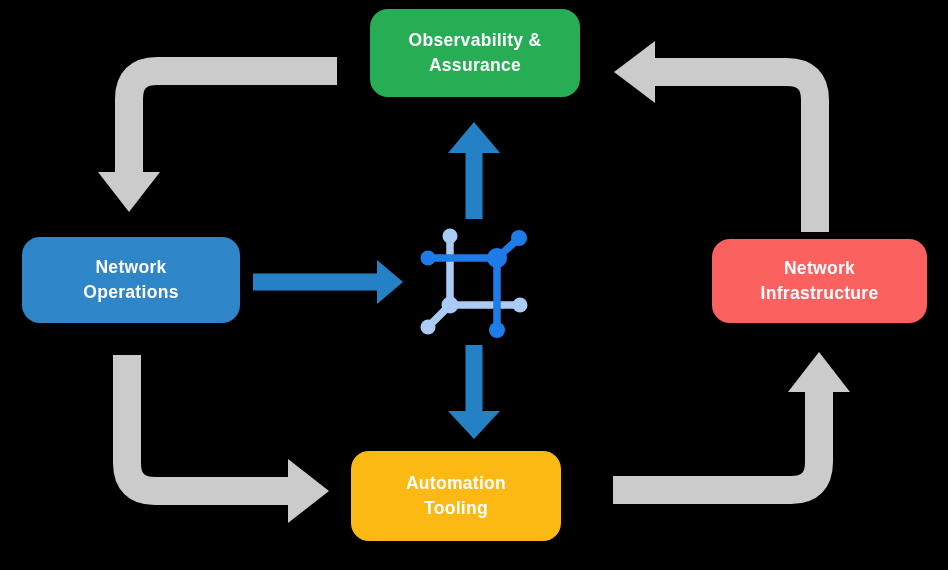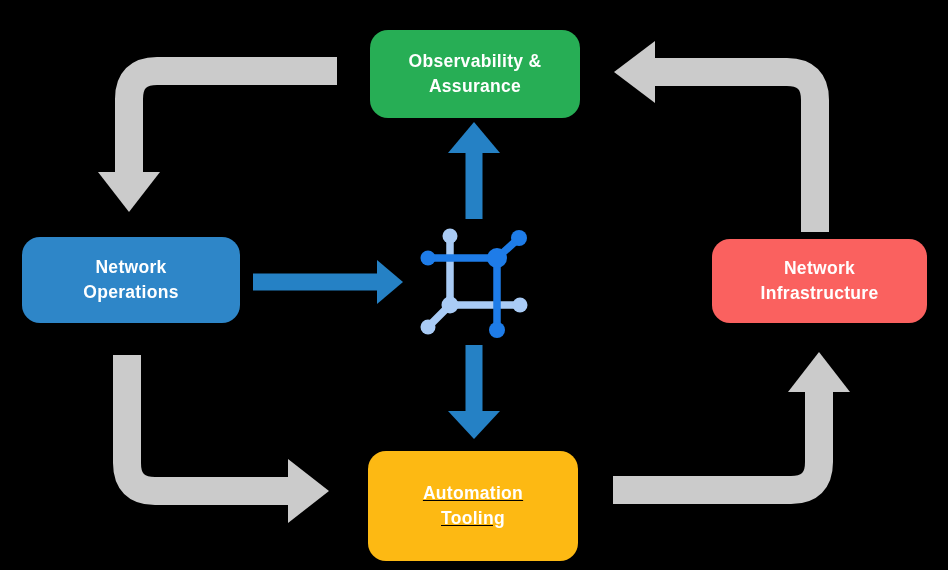--- a/index.html
+++ b/index.html
@@ -25,24 +25,24 @@
   }
   .node-label {
     color: #ffffff;
     font-size: 17.5px;
     font-weight: 600;
     line-height: 1.42;
     letter-spacing: 0.3px;
     text-align: center;
     white-space: pre-line;
   }
-  .node-observability { left: 370px; top: 30px;  width: 210px; height: 88px; }
+  .node-observability { left: 370px; top: 9px;  width: 210px; height: 88px; }
   .node-netops        { left: 22px;  top: 237px; width: 218px; height: 86px; }
   .node-netinfra      { left: 712px; top: 239px; width: 215px; height: 84px; }
-  .node-automation    { left: 368px; top: 451px; width: 210px; height: 110px; text-decoration: underline; }
+  .node-automation    { left: 351px; top: 451px; width: 210px; height: 90px; }
   .center-icon {
     position: absolute;
     left: 416px; top: 226px;
     width: 116px; height: 116px;
   }
 </style>
 </head>
 <body>
 
 <div class="canvas" style="background-color: rgb(0, 0, 0);">

